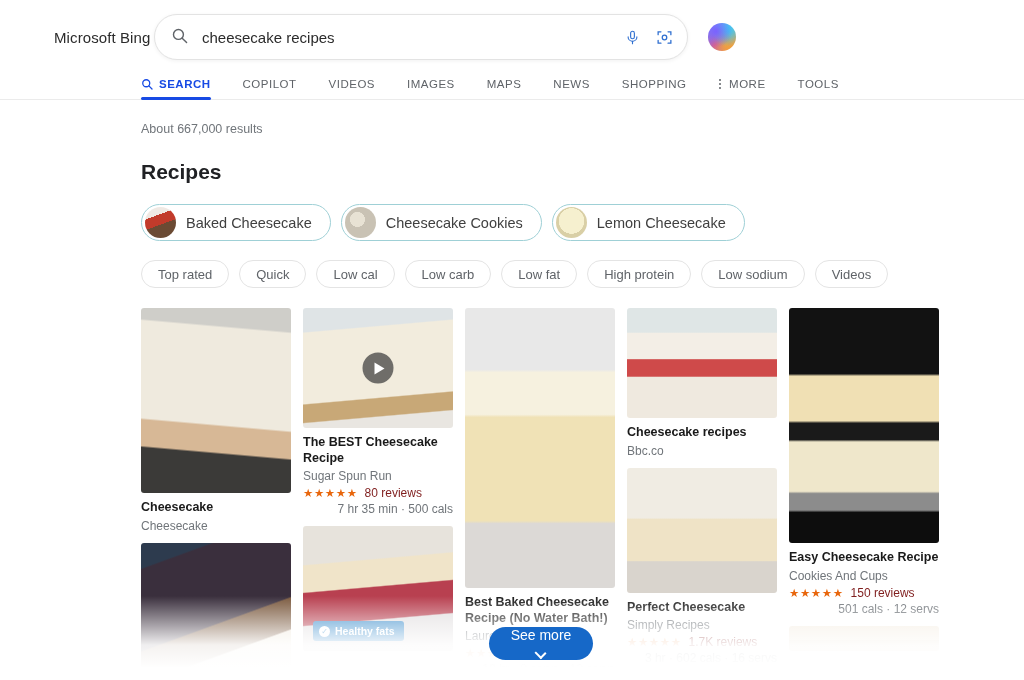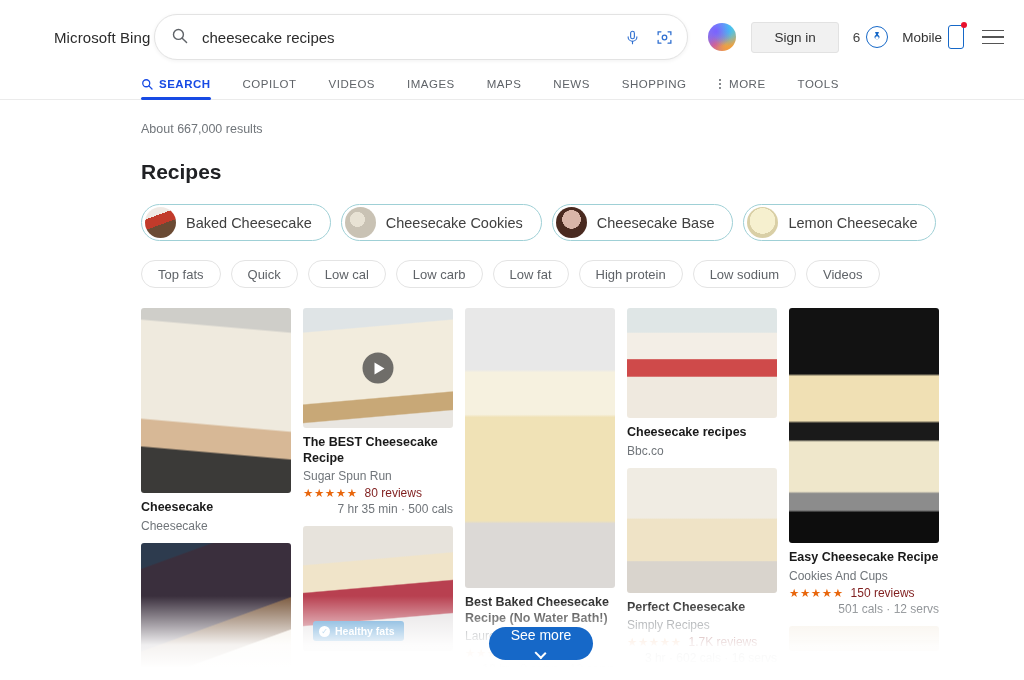--- a/index.html
+++ b/index.html
@@ -202,40 +202,20 @@
         <svg width="17" height="17" viewBox="0 0 24 24" fill="none" stroke="#2f6fd0" stroke-width="1.8" stroke-linecap="round">
           <path d="M3 8V4h4M21 8V4h-4M3 16v4h4M21 16v4h-4"></path>
             <circle cx="12" cy="12" r="3.2"></circle>
         </svg>
       </span>
     </div>
   </div>
 
   <div class="copilot-orb"></div>
 
-  <div class="right-zone">
-    <button class="signin">Sign in</button>
-    <div class="rewards">
-      <span>6</span>
-      <span class="rw-badge">
-        <svg width="12" height="12" viewBox="0 0 24 24" fill="#1668c8">
-            <path d="M8 2h8l-2.2 5.3a5 5 0 1 1-3.6 0L8 2zm4 8.6a3.4 3.4 0 1 0 0 6.8 3.4 3.4 0 0 0 0-6.8z"></path>
-          </svg>
-      </span>
-    </div>
-    <div class="mobile">
-      <span>Mobile</span>
-      <span class="phone-ic"></span>
-    </div>
-    <div class="hamb">
-        <i></i>
-        <i></i>
-        <i></i>
-      </div>
-  </div>
 </div>
 
 <div class="navbar">
   <div class="navitem active">
     <svg width="12" height="12" viewBox="0 0 24 24" fill="none" stroke="#174ae4" stroke-width="2.6">
       <circle cx="10.5" cy="10.5" r="7"></circle>
         <line x1="15.8" y1="15.8" x2="22" y2="22" stroke-linecap="round"></line>
     </svg>
     <span>SEARCH</span>
   </div>
@@ -278,31 +258,27 @@
   <div class="chip-row">
     <div class="e-chip">
       <span class="thumb t2"></span>
       <span>Baked Cheesecake</span>
     </div>
     <div class="e-chip">
       <span class="thumb t3"></span>
       <span>Cheesecake Cookies</span>
     </div>
     <div class="e-chip">
-      <span class="thumb t4"></span>
-      <span>Cheesecake Base</span>
-    </div>
-    <div class="e-chip">
       <span class="thumb t5"></span>
       <span>Lemon Cheesecake</span>
     </div>
   </div>
 
   <div class="pill-row">
-    <div class="pill">Top fats</div>
+    <div class="pill">Top rated</div>
     <div class="pill">Quick</div>
     <div class="pill">Low cal</div>
     <div class="pill">Low carb</div>
     <div class="pill">Low fat</div>
     <div class="pill">High protein</div>
     <div class="pill">Low sodium</div>
     <div class="pill">Videos</div>
   </div>
 
   <div class="masonry">

